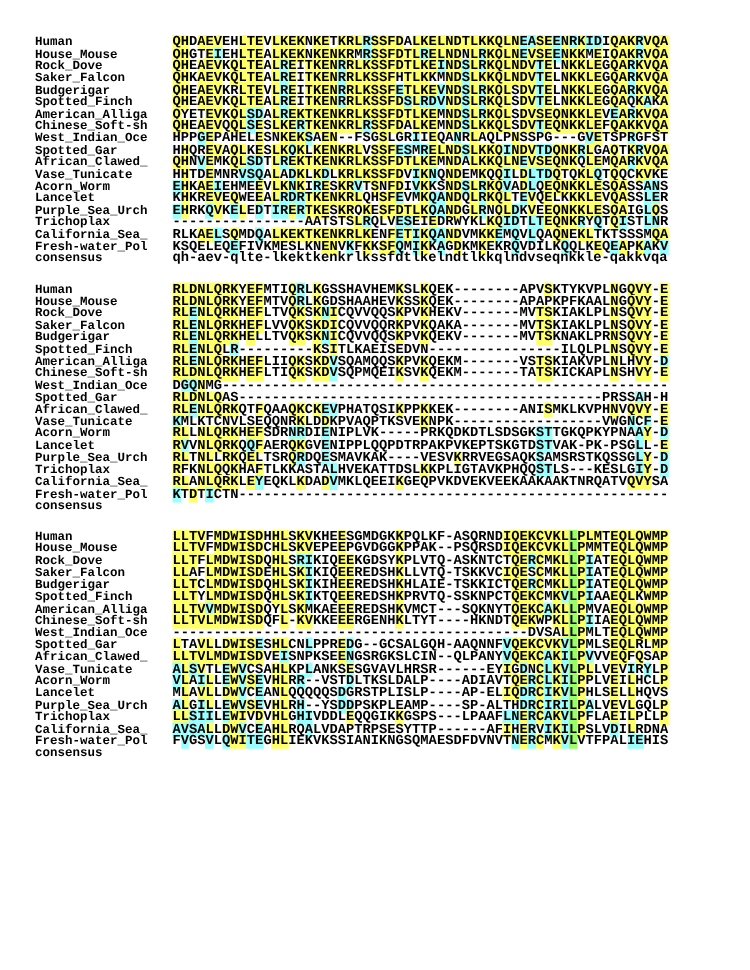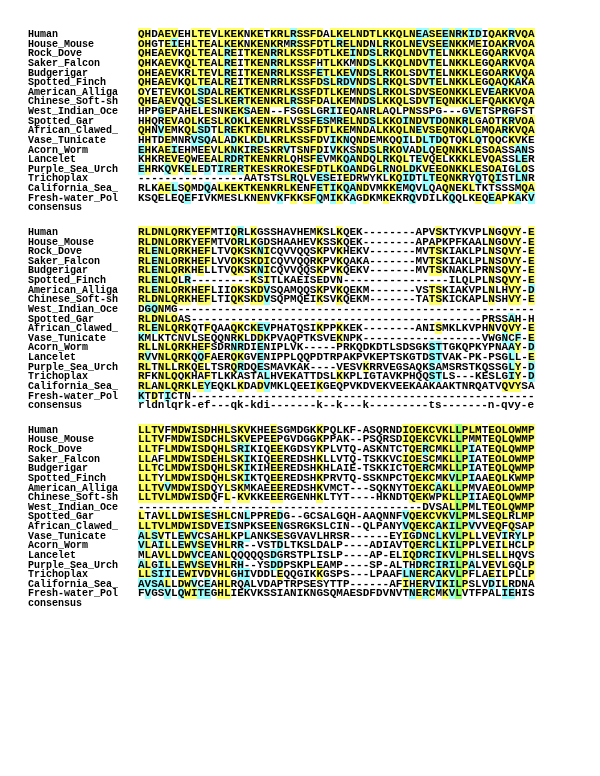--- a/index.html
+++ b/index.html
@@ -86,20 +86,21 @@
       <div class="row">
         <span class="nm">California_Sea_</span>
         <span class="sq"><i>R</i><i>L</i><i>K</i><i class="y">A</i><i class="y">E</i><i class="c">L</i><i>S</i><i class="y">Q</i><i>M</i><i>D</i><i class="c">Q</i><i>A</i><i class="y">L</i><i class="y">K</i><i class="y">E</i><i class="y">K</i><i class="y">T</i><i class="y">K</i><i class="y">E</i><i class="y">N</i><i class="y">K</i><i class="y">R</i><i class="y">L</i><i class="y">K</i><i>E</i><i>N</i><i class="y">F</i><i class="c">E</i><i class="y">T</i><i class="c">I</i><i class="y">K</i><i class="c">Q</i><i class="c">A</i><i class="y">N</i><i class="y">D</i><i>V</i><i>M</i><i class="y">K</i><i class="y">K</i><i class="c">E</i><i>M</i><i class="c">Q</i><i>V</i><i class="c">L</i><i>Q</i><i>A</i><i class="y">Q</i><i class="y">N</i><i>E</i><i class="y">K</i><i class="y">L</i><i>T</i><i>K</i><i>T</i><i>S</i><i>S</i><i>S</i><i>M</i><i class="y">Q</i><i class="y">A</i></span>
       </div>
       <div class="row">
         <span class="nm">Fresh-water_Pol</span>
         <span class="sq"><i>K</i><i>S</i><i>Q</i><i>E</i><i>L</i><i>E</i><i>Q</i><i class="c">E</i><i>F</i><i>I</i><i>V</i><i>K</i><i>M</i><i>E</i><i>S</i><i>L</i><i>K</i><i>N</i><i class="y">E</i><i class="y">N</i><i>V</i><i class="c">K</i><i>F</i><i class="y">K</i><i>K</i><i class="y">S</i><i class="y">F</i><i class="c">Q</i><i>M</i><i class="c">I</i><i class="y">K</i><i>K</i><i class="c">A</i><i>G</i><i class="y">D</i><i>K</i><i>M</i><i class="y">K</i><i>E</i><i>K</i><i>R</i><i class="c">Q</i><i>V</i><i>D</i><i>I</i><i>L</i><i>K</i><i class="c">Q</i><i>Q</i><i>L</i><i>K</i><i class="y">E</i><i>Q</i><i class="c">E</i><i class="y">A</i><i>P</i><i class="y">K</i><i class="c">A</i><i>K</i><i class="c">V</i></span>
       </div>
       <div class="row">
         <span class="nm">consensus</span>
+        <span class="sq">qh-aev-qlte-lkektkenkrlkssfdtlkelndtlkkqlndvseqnkkle-qakkvqa</span>
       </div>
     </div>
     <div class="block">
       <div class="row">
         <span class="nm">Human</span>
         <span class="sq"><i class="y">R</i><i class="y">L</i><i class="y">D</i><i class="y">N</i><i class="y">L</i><i class="y">Q</i><i class="y">R</i><i class="y">K</i><i>Y</i><i class="y">E</i><i class="y">F</i><i>M</i><i>T</i><i>I</i><i class="y">Q</i><i class="c">R</i><i>L</i><i class="y">K</i><i>G</i><i>S</i><i>S</i><i>H</i><i>A</i><i>V</i><i>H</i><i>E</i><i>M</i><i class="y">K</i><i>S</i><i>L</i><i class="y">K</i><i>Q</i><i>E</i><i>K</i><i>-</i><i>-</i><i>-</i><i>-</i><i>-</i><i>-</i><i>-</i><i>-</i><i>A</i><i>P</i><i>V</i><i class="y">S</i><i>K</i><i>T</i><i>Y</i><i>K</i><i>V</i><i>P</i><i>L</i><i class="y">N</i><i>G</i><i class="y">Q</i><i class="y">V</i><i class="y">Y</i><i>-</i><i class="y">E</i></span>
       </div>
       <div class="row">
         <span class="nm">House_Mouse</span>
         <span class="sq"><i class="y">R</i><i class="y">L</i><i class="y">D</i><i class="y">N</i><i class="y">L</i><i class="y">Q</i><i class="y">R</i><i class="y">K</i><i>Y</i><i class="y">E</i><i class="y">F</i><i>M</i><i>T</i><i>V</i><i class="y">Q</i><i class="c">R</i><i>L</i><i class="y">K</i><i>G</i><i>D</i><i>S</i><i>H</i><i>A</i><i>A</i><i>H</i><i>E</i><i>V</i><i class="y">K</i><i>S</i><i>S</i><i class="y">K</i><i>Q</i><i>E</i><i>K</i><i>-</i><i>-</i><i>-</i><i>-</i><i>-</i><i>-</i><i>-</i><i>-</i><i>A</i><i>P</i><i>A</i><i>P</i><i>K</i><i>P</i><i>F</i><i>K</i><i>A</i><i>A</i><i>L</i><i class="y">N</i><i>G</i><i class="y">Q</i><i class="y">V</i><i class="y">Y</i><i>-</i><i class="y">E</i></span>
@@ -163,21 +164,20 @@
       <div class="row">
         <span class="nm">California_Sea_</span>
         <span class="sq"><i class="y">R</i><i class="y">L</i><i>A</i><i class="y">N</i><i class="y">L</i><i class="y">Q</i><i class="y">R</i><i class="y">K</i><i>L</i><i class="y">E</i><i class="c">Y</i><i>E</i><i>Q</i><i>K</i><i>L</i><i class="y">K</i><i>D</i><i>A</i><i class="y">D</i><i class="c">V</i><i>M</i><i>K</i><i>L</i><i>Q</i><i>E</i><i>E</i><i>I</i><i class="y">K</i><i>G</i><i>E</i><i>Q</i><i>P</i><i>V</i><i>K</i><i>D</i><i>V</i><i>E</i><i>K</i><i>V</i><i>E</i><i>E</i><i>K</i><i>A</i><i>A</i><i>K</i><i>A</i><i>A</i><i>K</i><i>T</i><i>N</i><i>R</i><i>Q</i><i>A</i><i>T</i><i>V</i><i class="y">Q</i><i class="y">V</i><i class="y">Y</i><i>S</i><i>A</i></span>
       </div>
       <div class="row">
         <span class="nm">Fresh-water_Pol</span>
         <span class="sq"><i class="c">K</i><i>T</i><i class="y">D</i><i>T</i><i class="c">I</i><i>C</i><i>T</i><i>N</i><i>-</i><i>-</i><i>-</i><i>-</i><i>-</i><i>-</i><i>-</i><i>-</i><i>-</i><i>-</i><i>-</i><i>-</i><i>-</i><i>-</i><i>-</i><i>-</i><i>-</i><i>-</i><i>-</i><i>-</i><i>-</i><i>-</i><i>-</i><i>-</i><i>-</i><i>-</i><i>-</i><i>-</i><i>-</i><i>-</i><i>-</i><i>-</i><i>-</i><i>-</i><i>-</i><i>-</i><i>-</i><i>-</i><i>-</i><i>-</i><i>-</i><i>-</i><i>-</i><i>-</i><i>-</i><i>-</i><i>-</i><i>-</i><i>-</i><i>-</i><i>-</i><i>-</i></span>
       </div>
       <div class="row">
         <span class="nm">consensus</span>
-        <span class="sq">rldnlqrk-ef---qk-kdi-------k--k---k---------ts-------n-qvy-e</span>
       </div>
     </div>
     <div class="block">
       <div class="row">
         <span class="nm">Human</span>
         <span class="sq"><i class="y">L</i><i class="y">L</i><i class="y">T</i><i class="y">V</i><i>F</i><i class="y">M</i><i class="y">D</i><i class="y">W</i><i class="y">I</i><i class="y">S</i><i class="y">D</i><i>H</i><i class="y">H</i><i class="y">L</i><i>S</i><i class="y">K</i><i class="y">V</i><i>K</i><i>H</i><i>E</i><i class="y">E</i><i>S</i><i>G</i><i>M</i><i>D</i><i>G</i><i>K</i><i class="y">K</i><i>P</i><i>Q</i><i>L</i><i>K</i><i>F</i><i>-</i><i>A</i><i>S</i><i>Q</i><i>R</i><i>N</i><i>D</i><i class="y">I</i><i class="y">Q</i><i class="y">E</i><i class="y">K</i><i class="y">C</i><i class="y">V</i><i class="y">K</i><i class="y">L</i><i class="g">L</i><i class="y">P</i><i class="y">L</i><i class="y">M</i><i>T</i><i class="y">E</i><i class="y">Q</i><i class="y">L</i><i class="y">Q</i><i class="y">W</i><i class="y">M</i><i class="y">P</i></span>
       </div>
       <div class="row">
         <span class="nm">House_Mouse</span>
         <span class="sq"><i class="y">L</i><i class="y">L</i><i class="y">T</i><i class="y">V</i><i>F</i><i class="y">M</i><i class="y">D</i><i class="y">W</i><i class="y">I</i><i class="y">S</i><i class="y">D</i><i>C</i><i class="y">H</i><i class="y">L</i><i>S</i><i class="y">K</i><i class="y">V</i><i>E</i><i>P</i><i>E</i><i class="y">E</i><i>P</i><i>G</i><i>V</i><i>D</i><i>G</i><i>G</i><i class="y">K</i><i>P</i><i>P</i><i>A</i><i>K</i><i>-</i><i>-</i><i>P</i><i>S</i><i>Q</i><i>R</i><i>S</i><i>D</i><i class="y">I</i><i class="y">Q</i><i class="y">E</i><i class="y">K</i><i class="y">C</i><i class="y">V</i><i class="y">K</i><i class="y">L</i><i class="g">L</i><i class="y">P</i><i>M</i><i class="y">M</i><i>T</i><i class="y">E</i><i class="y">Q</i><i class="y">L</i><i class="y">Q</i><i class="y">W</i><i class="y">M</i><i class="y">P</i></span>

